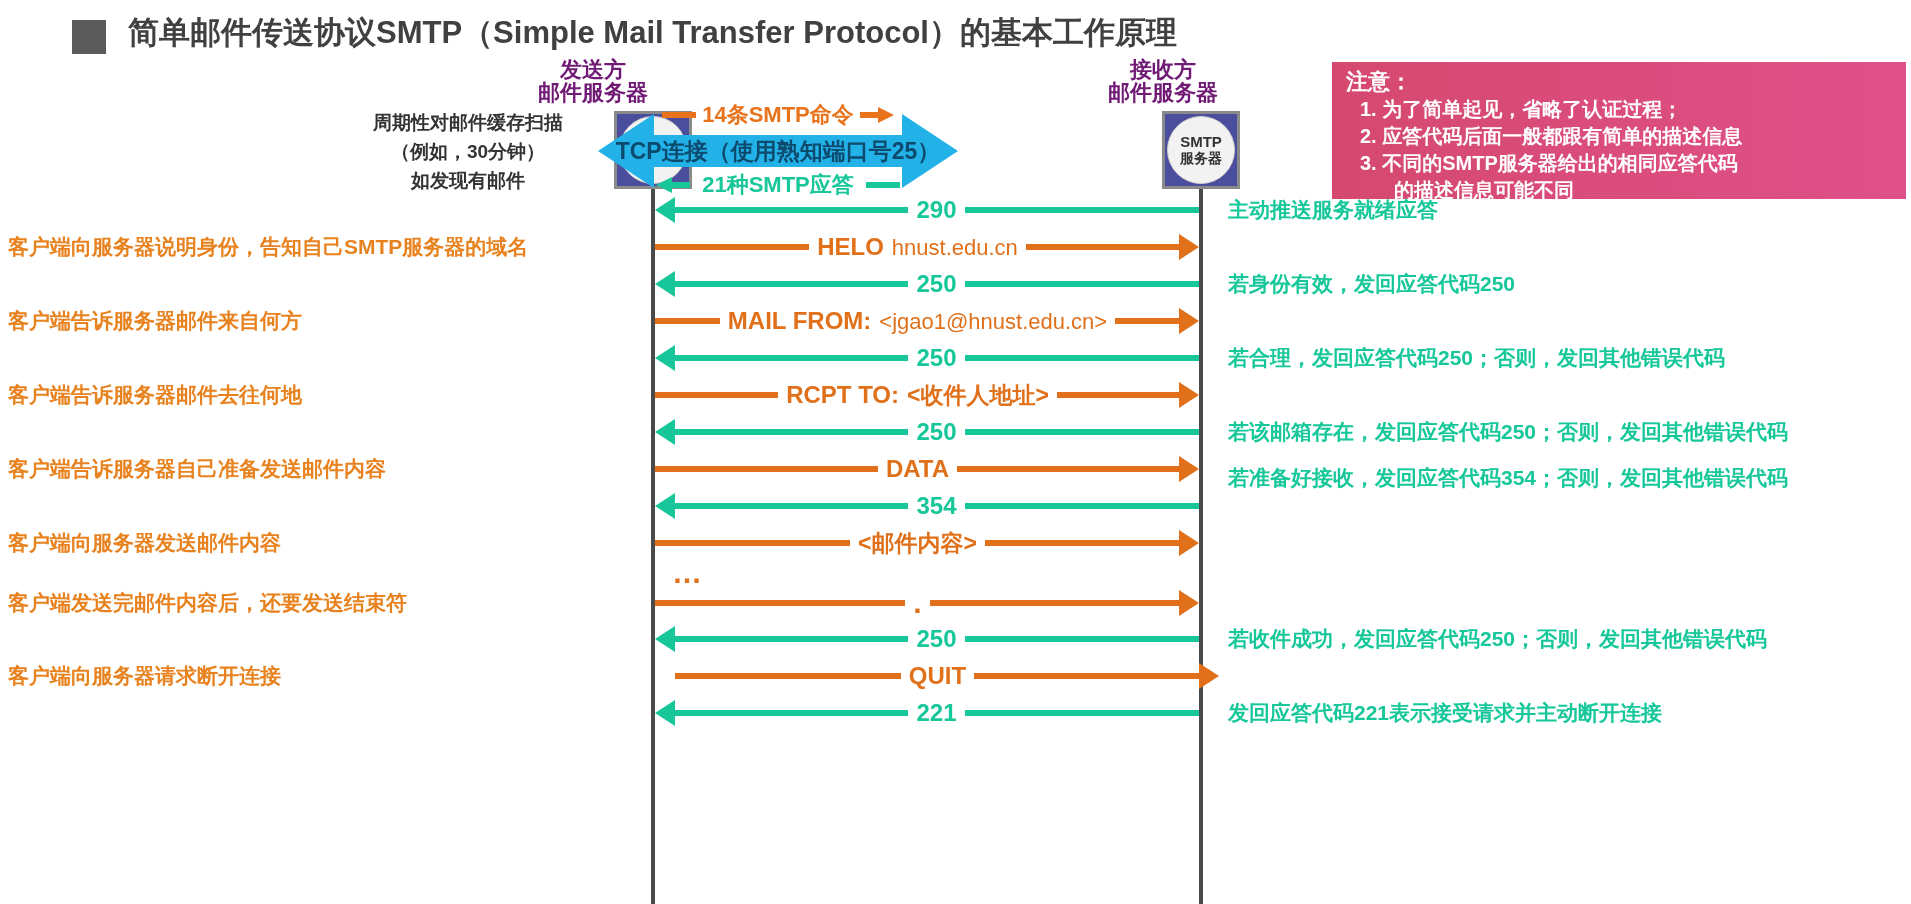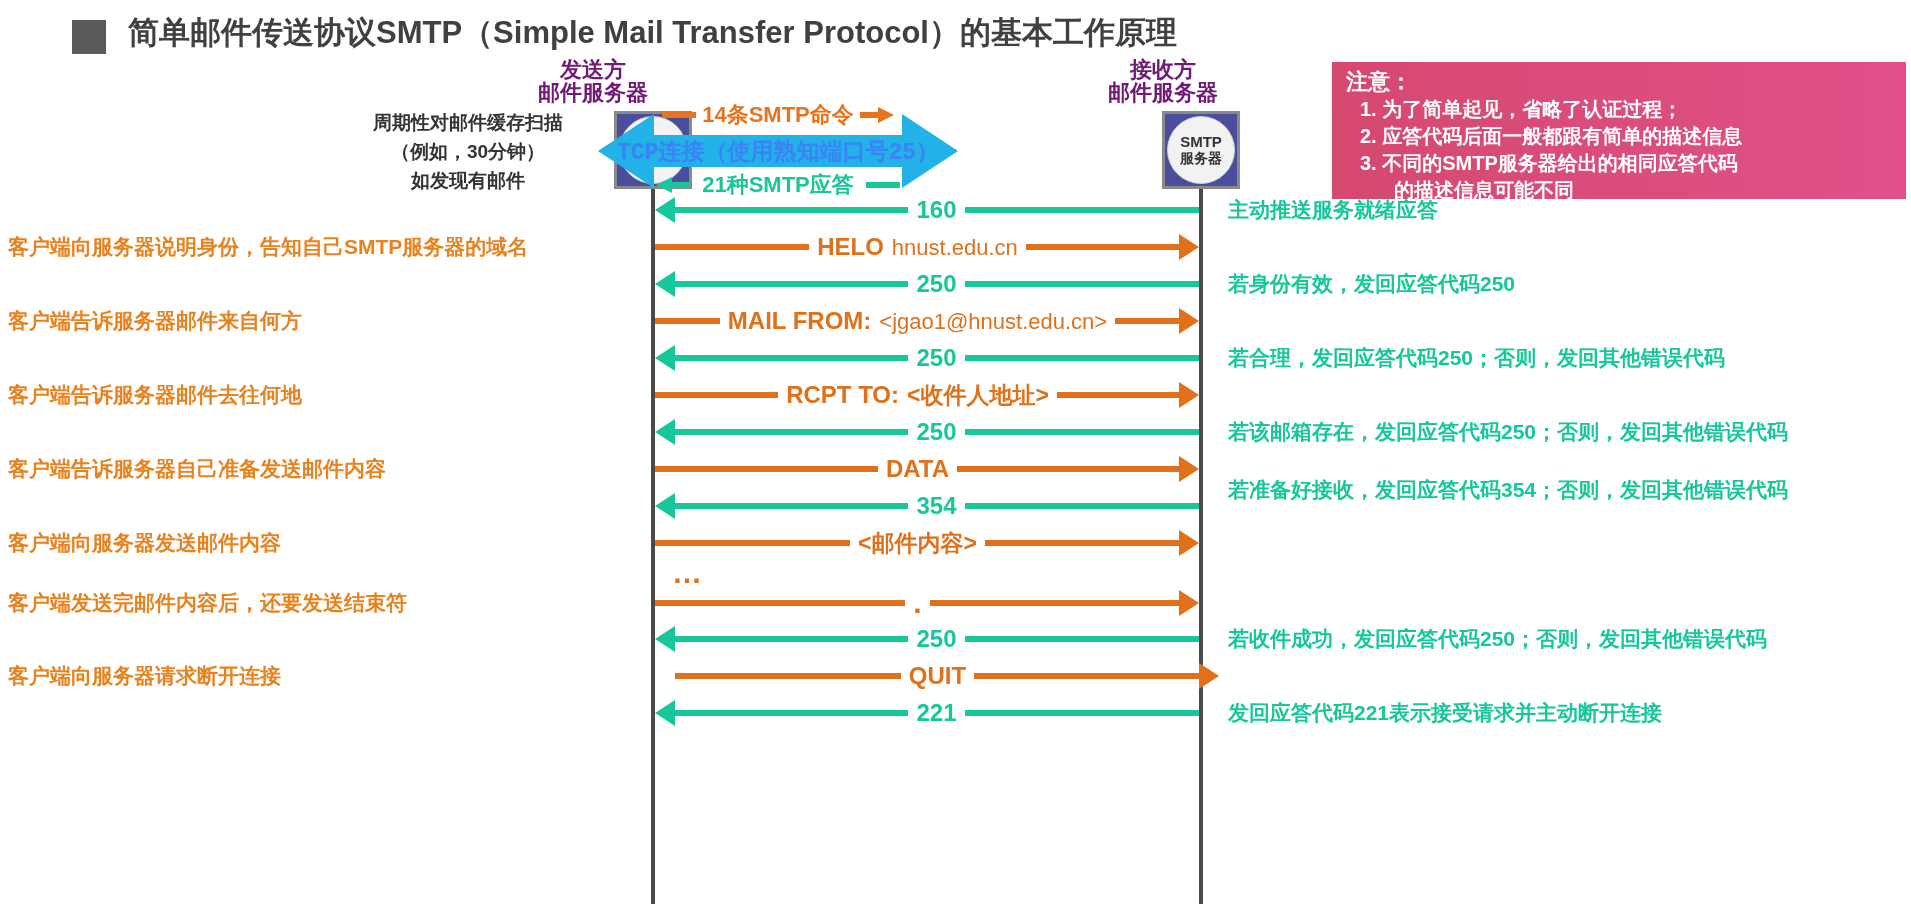--- a/index.html
+++ b/index.html
@@ -50,21 +50,21 @@
   .scan-note{
     font-size:19px;font-weight:bold;color:#333;text-align:center;
     line-height:29px;white-space:nowrap;
   }
 
   
   #tcp-arrow{left:598px;top:108px;width:360px;height:86px;}
   #tcp-label{
     left:598px;top:133px;width:360px;height:36px;
     display:flex;align-items:center;justify-content:center;
-    font-size:23px;font-weight:bold;color:#3b82f6;white-space:nowrap;font-family:Liberation Mono, monospace;
+    font-size:23px;font-weight:bold;color:#0c4a6e;white-space:nowrap;
   }
   #cmd-label{
     left:598px;top:100px;width:360px;height:30px;
     display:flex;align-items:center;justify-content:center;
     font-size:22px;font-weight:bold;color:#e8731c;white-space:nowrap;gap:6px;
   }
   #rep-label{
     left:598px;top:170px;width:360px;height:30px;
     display:flex;align-items:center;justify-content:center;
     font-size:22px;font-weight:bold;color:#17c79a;white-space:nowrap;gap:12px;
@@ -172,21 +172,21 @@
 </div>
 
 <div class="abs lifeline" style="left:651px;top:189px;height:715px;"></div>
 <div class="abs lifeline" style="left:1199px;top:189px;height:715px;"></div>
 
 <div id="messages-layer">
     <div class="abs msg-row" style="left: 655px; top: 195px; width: 544px;">
       <div class="arrow-l"></div>
       <div class="msg-line line-g"></div>
       <div class="msg-text g">
-        <span>160</span>
+        <span>290</span>
       </div>
       <div class="msg-line line-g"></div>
     </div>
     <div class="right-desc" style="top: 196px;">主动推送服务就绪应答</div>
     <div class="abs msg-row" style="left: 655px; top: 232px; width: 544px;">
       <div class="msg-line line-o"></div>
       <div class="msg-text o">
         <span>HELO</span>
         <span class="mono-sub">hnust.edu.cn</span>
       </div>
@@ -251,21 +251,21 @@
     </div>
     <div class="left-desc" style="top: 455px;">客户端告诉服务器自己准备发送邮件内容</div>
     <div class="abs msg-row" style="left: 655px; top: 491px; width: 544px;">
       <div class="arrow-l"></div>
       <div class="msg-line line-g"></div>
       <div class="msg-text g">
         <span>354</span>
       </div>
       <div class="msg-line line-g"></div>
     </div>
-    <div class="right-desc" style="top: 476px;">若准备好接收，发回应答代码354；否则，发回其他错误代码</div>
+    <div class="right-desc" style="top: 464px;">若准备好接收，发回应答代码354；否则，发回其他错误代码</div>
     <div class="abs msg-row" style="left: 655px; top: 528px; width: 544px;">
       <div class="msg-line line-o"></div>
       <div class="msg-text o">
         <span class="cjk-sub">&lt;邮件内容&gt;</span>
       </div>
       <div class="msg-line line-o"></div>
       <div class="arrow-r"></div>
     </div>
     <div class="left-desc" style="top: 529px;">客户端向服务器发送邮件内容</div>
     <div class="abs msg-row" style="left: 655px; top: 588px; width: 544px;">

